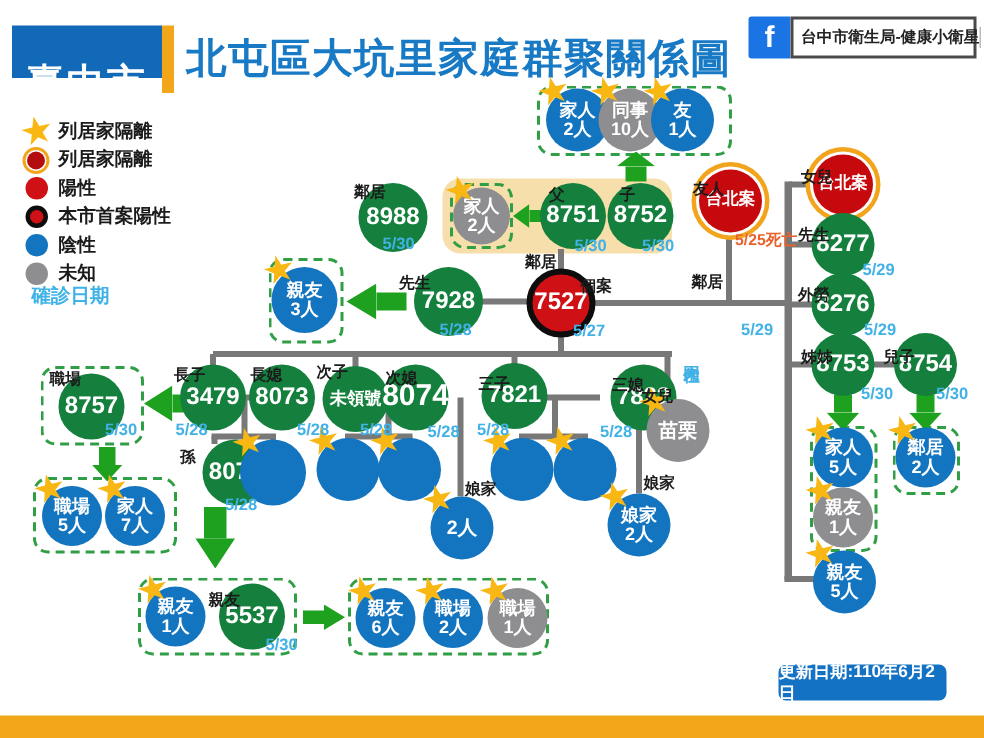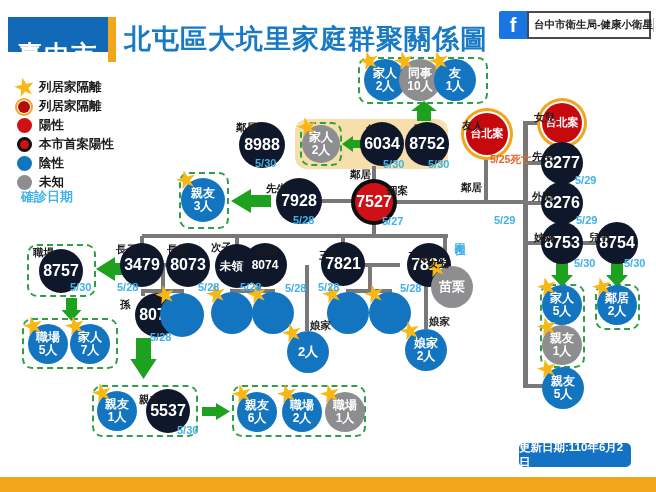--- a/index.html
+++ b/index.html
@@ -35,21 +35,21 @@
   .legend-note{position:absolute;left:21px;top:188px;font-size:13px;font-weight:bold;color:#3fb3e8;}
   
   .diagram{position:absolute;left:0;top:0;width:656px;height:492px;}
   .panel{position:absolute;background:#f6dfab;border-radius:12px;z-index:0;}
   .gline{position:absolute;background:#787878;z-index:1;}
   .group{position:absolute;border:2.5px dashed #2f9e44;border-radius:10px;z-index:2;}
   .arrow{position:absolute;z-index:3;}
   .arrow>div{position:absolute;background:#1ea11e;}
   .node{position:absolute;border-radius:50%;color:#fff;display:flex;align-items:center;justify-content:center;
         text-align:center;font-weight:bold;white-space:pre-line;line-height:1.08;z-index:4;}
-  .n-positive{background:#0f172a;}
+  .n-positive{background:#15803d;}
   .n-first{background:#cf1115;border:4px solid #0d0d0d;}
   .n-taipei{background:#c6090c;box-shadow:0 0 0 2px #fff,0 0 0 5px #f2a51c;}
   .n-negative{background:#1375c0;}
   .n-unknown{background:#8e8e90;}
   .star{position:absolute;left:-5px;top:-8px;width:20px;height:20px;background:#f8b712;z-index:5;
         clip-path:polygon(50% 0%,61.8% 35.2%,98.1% 35.2%,68.2% 57.2%,79.1% 91%,50% 70.1%,20.9% 91%,31.8% 57.2%,1.9% 35.2%,38.2% 35.2%);
         transform:rotate(-14deg);}
   .dtext{position:absolute;font-weight:bold;font-size:10.5px;color:#1b1b1b;z-index:6;white-space:nowrap;}
   .dtext.date{color:#41b1e6;font-size:11px;}
   .dtext.death{color:#e8632c;font-size:10.5px;}
@@ -183,34 +183,34 @@
       </div>
       <div class="arrow" style="left: 551px; top: 263px; width: 22px; height: 24px;">
         <div style="left: 0px; top: 12px; width: 22px; height: 12px; clip-path: polygon(0px 0px, 100% 0px, 50% 100%);"></div>
         <div style="left: 5.28px; top: 0px; width: 11.44px; height: 12px;"></div>
       </div>
       <div class="arrow" style="left: 606px; top: 263px; width: 22px; height: 24px;">
         <div style="left: 0px; top: 12px; width: 22px; height: 12px; clip-path: polygon(0px 0px, 100% 0px, 50% 100%);"></div>
         <div style="left: 5.28px; top: 0px; width: 11.44px; height: 12px;"></div>
       </div>
       <div class="node n-positive" style="left: 239px; top: 122px; width: 46px; height: 46px; font-size: 16px;"><div style="white-space: pre-line;">8988</div></div>
-      <div class="node n-positive" style="left: 360px; top: 122px; width: 44px; height: 44px; font-size: 16px;"><div style="white-space: pre-line;">6034</div></div>
+      <div class="node n-positive" style="left: 360px; top: 122px; width: 44px; height: 44px; font-size: 16px;"><div style="white-space: pre-line;">8751</div></div>
       <div class="node n-positive" style="left: 405px; top: 122px; width: 44px; height: 44px; font-size: 16px;"><div style="white-space: pre-line;">8752</div></div>
       <div class="node n-taipei" style="left: 466px; top: 113px; width: 42px; height: 42px; font-size: 11px;"><div style="white-space: pre-line;">台北案</div></div>
       <div class="node n-positive" style="left: 276px; top: 178px; width: 46px; height: 46px; font-size: 16px;"><div style="white-space: pre-line;">7928</div></div>
       <div class="node n-first" style="left: 351px; top: 179px; width: 46px; height: 46px; font-size: 16px;"><div style="white-space: pre-line;">7527</div></div>
       <div class="node n-taipei" style="left: 542px; top: 103px; width: 40px; height: 40px; font-size: 11px;"><div style="white-space: pre-line;">台北案</div></div>
       <div class="node n-positive" style="left: 541px; top: 142px; width: 42px; height: 42px; font-size: 16px;"><div style="white-space: pre-line;">8277</div></div>
       <div class="node n-positive" style="left: 541px; top: 182px; width: 42px; height: 42px; font-size: 16px;"><div style="white-space: pre-line;">8276</div></div>
       <div class="node n-positive" style="left: 541px; top: 222px; width: 42px; height: 42px; font-size: 16px;"><div style="white-space: pre-line;">8753</div></div>
       <div class="node n-positive" style="left: 596px; top: 222px; width: 42px; height: 42px; font-size: 16px;"><div style="white-space: pre-line;">8754</div></div>
       <div class="node n-positive" style="left: 120px; top: 243px; width: 44px; height: 44px; font-size: 16px;"><div style="white-space: pre-line;">3479</div></div>
       <div class="node n-positive" style="left: 166px; top: 243px; width: 44px; height: 44px; font-size: 16px;"><div style="white-space: pre-line;">8073</div></div>
       <div class="node n-positive" style="left: 215px; top: 244px; width: 44px; height: 44px; font-size: 11.5px;"><div style="white-space: pre-line;">未領號</div></div>
-      <div class="node n-positive" style="left: 243px; top: 243px; width: 44px; height: 44px; font-size: 12px;"><div style="white-space: pre-line;">8074</div></div>
+      <div class="node n-positive" style="left: 255px; top: 243px; width: 44px; height: 44px; font-size: 20px;"><div style="white-space: pre-line;">8074</div></div>
       <div class="node n-positive" style="left: 321px; top: 242px; width: 44px; height: 44px; font-size: 16px;"><div style="white-space: pre-line;">7821</div></div>
       <div class="node n-positive" style="left: 376px; top: 243px; width: 44px; height: 44px; font-size: 16px; margin-left: 31px;"><div style="white-space: pre-line;">7822</div></div>
       <div class="node n-positive" style="left: 135px; top: 293px; width: 44px; height: 44px; font-size: 16px;"><div style="white-space: pre-line;">8071</div></div>
       <div class="node n-positive" style="left: 39px; top: 249px; width: 44px; height: 44px; font-size: 16px;"><div style="white-space: pre-line;">8757</div></div>
       <div class="node n-positive" style="left: 146px; top: 389px; width: 44px; height: 44px; font-size: 16px;"><div style="white-space: pre-line;">5537</div></div>
       <div class="node n-negative" style="left: 364px; top: 59px; width: 42px; height: 42px; font-size: 12px;"><div class="star"></div><div style="white-space: pre-line;">家人
 2人</div></div>
       <div class="node n-unknown" style="left: 399px; top: 59px; width: 42px; height: 42px; font-size: 12px;"><div class="star"></div><div style="white-space: pre-line;">同事
 10人</div></div>
       <div class="node n-negative" style="left: 434px; top: 59px; width: 42px; height: 42px; font-size: 12px;"><div class="star"></div><div style="white-space: pre-line;">友

